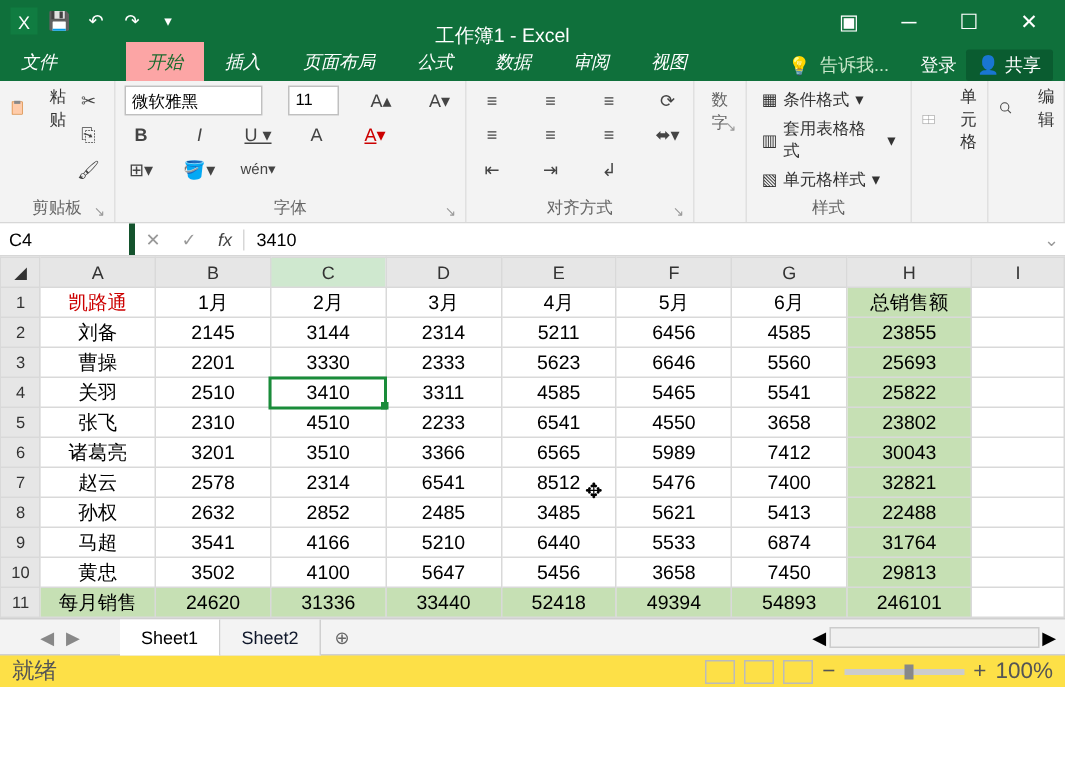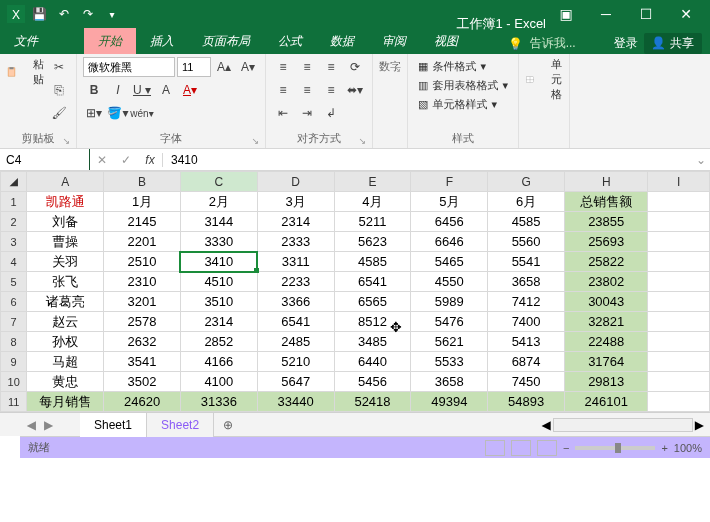--- a/index.html
+++ b/index.html
@@ -1,45 +1,45 @@
 <!DOCTYPE html>
 <html><head>
 <meta charset="utf-8">
 <style>
 * { box-sizing: border-box; margin: 0; padding: 0; font-family: "Microsoft YaHei", sans-serif; }
 body { width: 710px; height: 522px; background: #fff; overflow: hidden; font-size: 12px; }
 
 .titlebar { height: 28px; background: #0f703b; display: flex; align-items: center; color: #fff; padding: 0 4px; }
 .qatool { width: 24px; height: 24px; display: flex; align-items: center; justify-content: center; }
-.title-center { flex: 1; text-align: right; font-size: 13px; margin-top: 20px; }
+.title-center { flex: 1; text-align: center; font-size: 13px; margin-top: 20px; }
 .winbtn { width: 40px; height: 26px; display: flex; align-items: center; justify-content: center; font-size: 14px; }
 
 .tabs { height: 26px; background: #0f703b; display: flex; align-items: flex-end; color: #fff; }
 .tab { padding: 0 14px; height: 26px; line-height: 26px; font-size: 12px; font-style: italic; }
 .tab.active { background: #fca5a5; color: #1b6b2e; margin-left: 32px; }
 .tabs-right { margin-left: auto; display: flex; align-items: center; padding-right: 8px; gap: 6px; }
 .tell { color: #c8e6c9; font-size: 12px; }
 .share { background: #0a5c30; padding: 2px 8px; border-radius: 2px; font-size: 12px; }
 
 .ribbon { height: 95px; background: #f3f3f3; border-bottom: 1px solid #d7d7d7; display: flex; }
 .group { border-right: 1px solid #e0e0e0; padding: 3px 6px 2px; display: flex; flex-direction: column; }
 .group-body { flex: 1; display: flex; gap: 4px; align-items: flex-start; }
 .group-label { text-align: center; font-size: 11px; color: #666; margin-top: 2px; position: relative; }
 .dlg { position: absolute; right: 0; bottom: 0; font-size: 9px; color: #999; }
 .btn-lg { width: 38px; display: flex; flex-direction: row; align-items: center; gap: 16px; font-size: 11px; color: #333; }
 .btn-lg svg { width: 28px; height: 28px; }
 .font-stack { display: flex; flex-direction: column; gap: 3px; }
-.font-row { display: flex; gap: 2px; align-items: center; }
+.font-row { display: flex; gap: 17px; align-items: center; }
 .combo { border: 1px solid #c0c0c0; background: #fff; height: 20px; font-size: 11px; padding: 0 4px; display: flex; align-items: center; }
 .ico { width: 22px; height: 20px; display: flex; align-items: center; justify-content: center; font-size: 12px; color: #444; }
 .ico.b { font-weight: bold; } .ico.i { font-style: italic; }
 .cond-row { display: flex; align-items: center; gap: 4px; font-size: 11px; color: #333; padding: 2px 4px; }
 
 .namebox-row { height: 22px; border-bottom: 1px solid #d7d7d7; display: flex; align-items: center; background: #fff; }
-.namebox { width: 90px; border-right: 1px solid #14532d; padding: 0 6px; font-size: 12px; height: 100%; display: flex; align-items: center; }
+.namebox { width: 90px; border-right: 4px solid #14532d; padding: 0 6px; font-size: 12px; height: 100%; display: flex; align-items: center; }
 .fx-btns { display: flex; border-right: 1px solid #d7d7d7; }
 .fx-btns span { width: 24px; text-align: center; color: #999; font-size: 12px; }
 .fx-btns .fx { font-style: italic; color: #444; }
 .formula { flex: 1; padding: 0 8px; font-size: 12px; }
 
 .grid-wrap { position: relative; }
 .grid { border-collapse: collapse; width: 100%; }
 .grid th, .grid td { border: 1px solid #d9d9d9; text-align: center; font-size: 13px; height: 20px; font-weight: normal; }
 .grid .rowhdr { width: 24px; background: #e6e6e6; color: #333; font-size: 11px; }
 .grid .colhdr { background: #e6e6e6; color: #333; font-size: 12px; height: 20px; }
@@ -49,26 +49,26 @@
 .darkg { background: #00b050; }
 .hlrow td { background: #c6e0b4; }
 .selcell { outline: 2px solid #1a8c3a; outline-offset: -1px; background: #fff; position: relative; }
 .selcell::after { content: ""; position: absolute; right: -2px; bottom: -2px; width: 5px; height: 5px; background: #1a8c3a; }
 .col-data { width: 70px; }
 .col-h { width: 76px; }
 
 .sheet-tabs { height: 24px; border-top: 1px solid #d0d0d0; display: flex; align-items: center; background: #f3f3f3; font-size: 12px; }
 .sh-nav { width: 80px; display: flex; justify-content: center; gap: 8px; color: #888; }
 .sh-tab { padding: 0 14px; height: 24px; line-height: 24px; border-right: 1px solid #d0d0d0; background: #fff; }
-.sh-tab.inactive { background: #f3f3f3; color: #8b5cf6; }
+.sh-tab.inactive { background: #f3f3f3; color: #0f172a; }
 .sh-add { width: 28px; text-align: center; color: #666; }
 .sh-scroll { margin-left: auto; display: flex; align-items: center; gap: 2px; padding-right: 6px; }
 .sh-scroll .track { width: 140px; height: 14px; border: 1px solid #ccc; background: #f0f0f0; }
 
-.status { height: 22px; background: #c4b5fd; border-top: 1px solid #d0d0d0; display: flex; align-items: center; padding: 0 8px; font-size: 11px; color: #555; margin-left: 20px; }
+.status { height: 22px; background: #fde047; border-top: 1px solid #d0d0d0; display: flex; align-items: center; padding: 0 8px; font-size: 15px; color: #555; }
 .status .right { margin-left: auto; display: flex; align-items: center; gap: 6px; }
 .zoom-track { width: 80px; height: 4px; background: #ccc; position: relative; }
 .zoom-track::after { content: ""; position: absolute; left: 50%; top: -3px; width: 6px; height: 10px; background: #888; }
 .vbtn { width: 20px; height: 16px; border: 1px solid #bbb; }
 
 .cursor-cross { position: absolute; left: 390px; top: 148px; font-size: 14px; color: #000; pointer-events: none; }
 </style>
 </head>
 <body>
 
@@ -95,21 +95,21 @@
   <div class="tab active">开始</div>
   <div class="tab">插入</div>
   <div class="tab">页面布局</div>
   <div class="tab">公式</div>
   <div class="tab">数据</div>
   <div class="tab">审阅</div>
   <div class="tab">视图</div>
   <div class="tabs-right">
     <span>💡</span>
     <span class="tell">告诉我...</span>
-    <span style="margin-left:32px">登录</span>
+    <span style="margin-left:15px">登录</span>
     <span class="share">👤 <span>共享</span></span>
   </div>
 </div>
 
 <div class="ribbon">
   <div class="group">
     <div class="group-body">
       <div class="btn-lg">
           <svg viewBox="0 0 32 32">
             <rect x="6" y="4" width="20" height="24" fill="#fca" stroke="#c60"></rect>
@@ -189,20 +189,32 @@
   </div>
   <div class="group">
     <div class="group-body">
         <div class="btn-lg">
           <svg viewBox="0 0 32 32">
             <rect x="4" y="6" width="24" height="18" fill="#fff" stroke="#888"></rect>
             <line x1="4" y1="15" x2="28" y2="15" stroke="#888"></line>
             <line x1="16" y1="6" x2="16" y2="24" stroke="#888"></line>
           </svg>
           <span>单元格</span>
+        </div>
+      </div>
+    <div class="group-label"></div>
+  </div>
+  <div class="group">
+    <div class="group-body">
+        <div class="btn-lg">
+          <svg viewBox="0 0 32 32">
+            <circle cx="14" cy="14" r="8" fill="none" stroke="#444" stroke-width="2"></circle>
+            <line x1="20" y1="20" x2="26" y2="26" stroke="#444" stroke-width="2"></line>
+          </svg>
+          <span>编辑</span>
         </div>
       </div>
     <div class="group-label"></div>
   </div>
 </div>
 
 <div class="namebox-row">
   <div class="namebox">C4</div>
   <div class="fx-btns">
     <span>✕</span>

